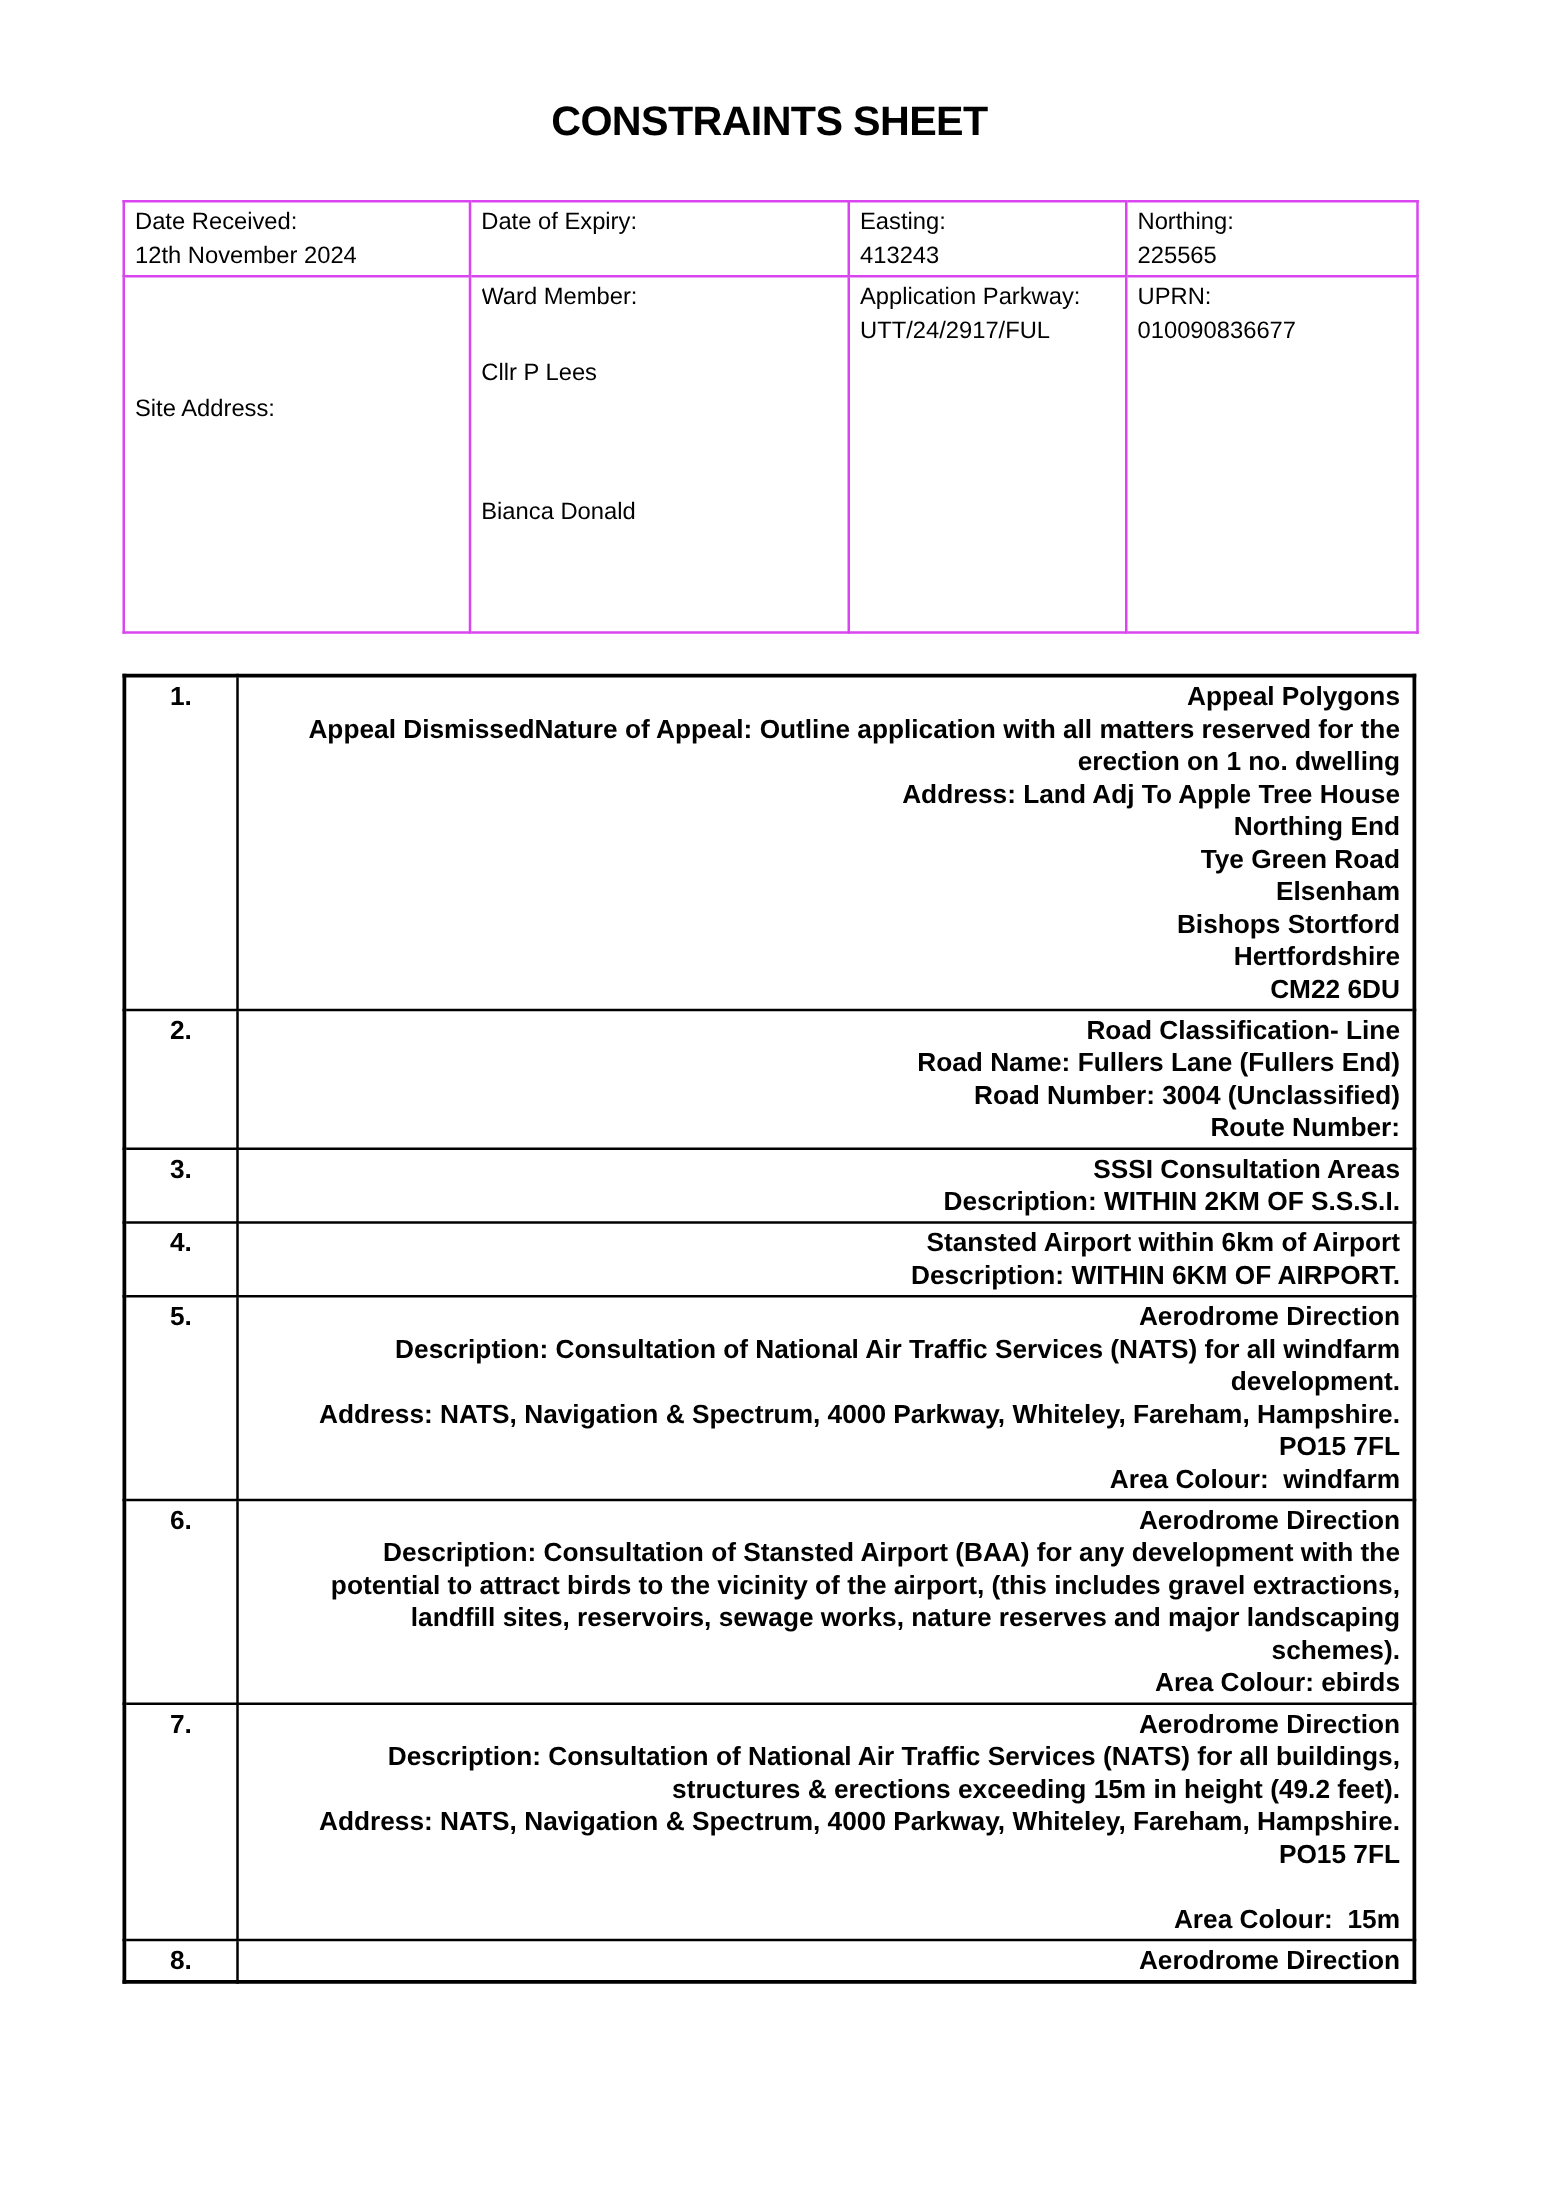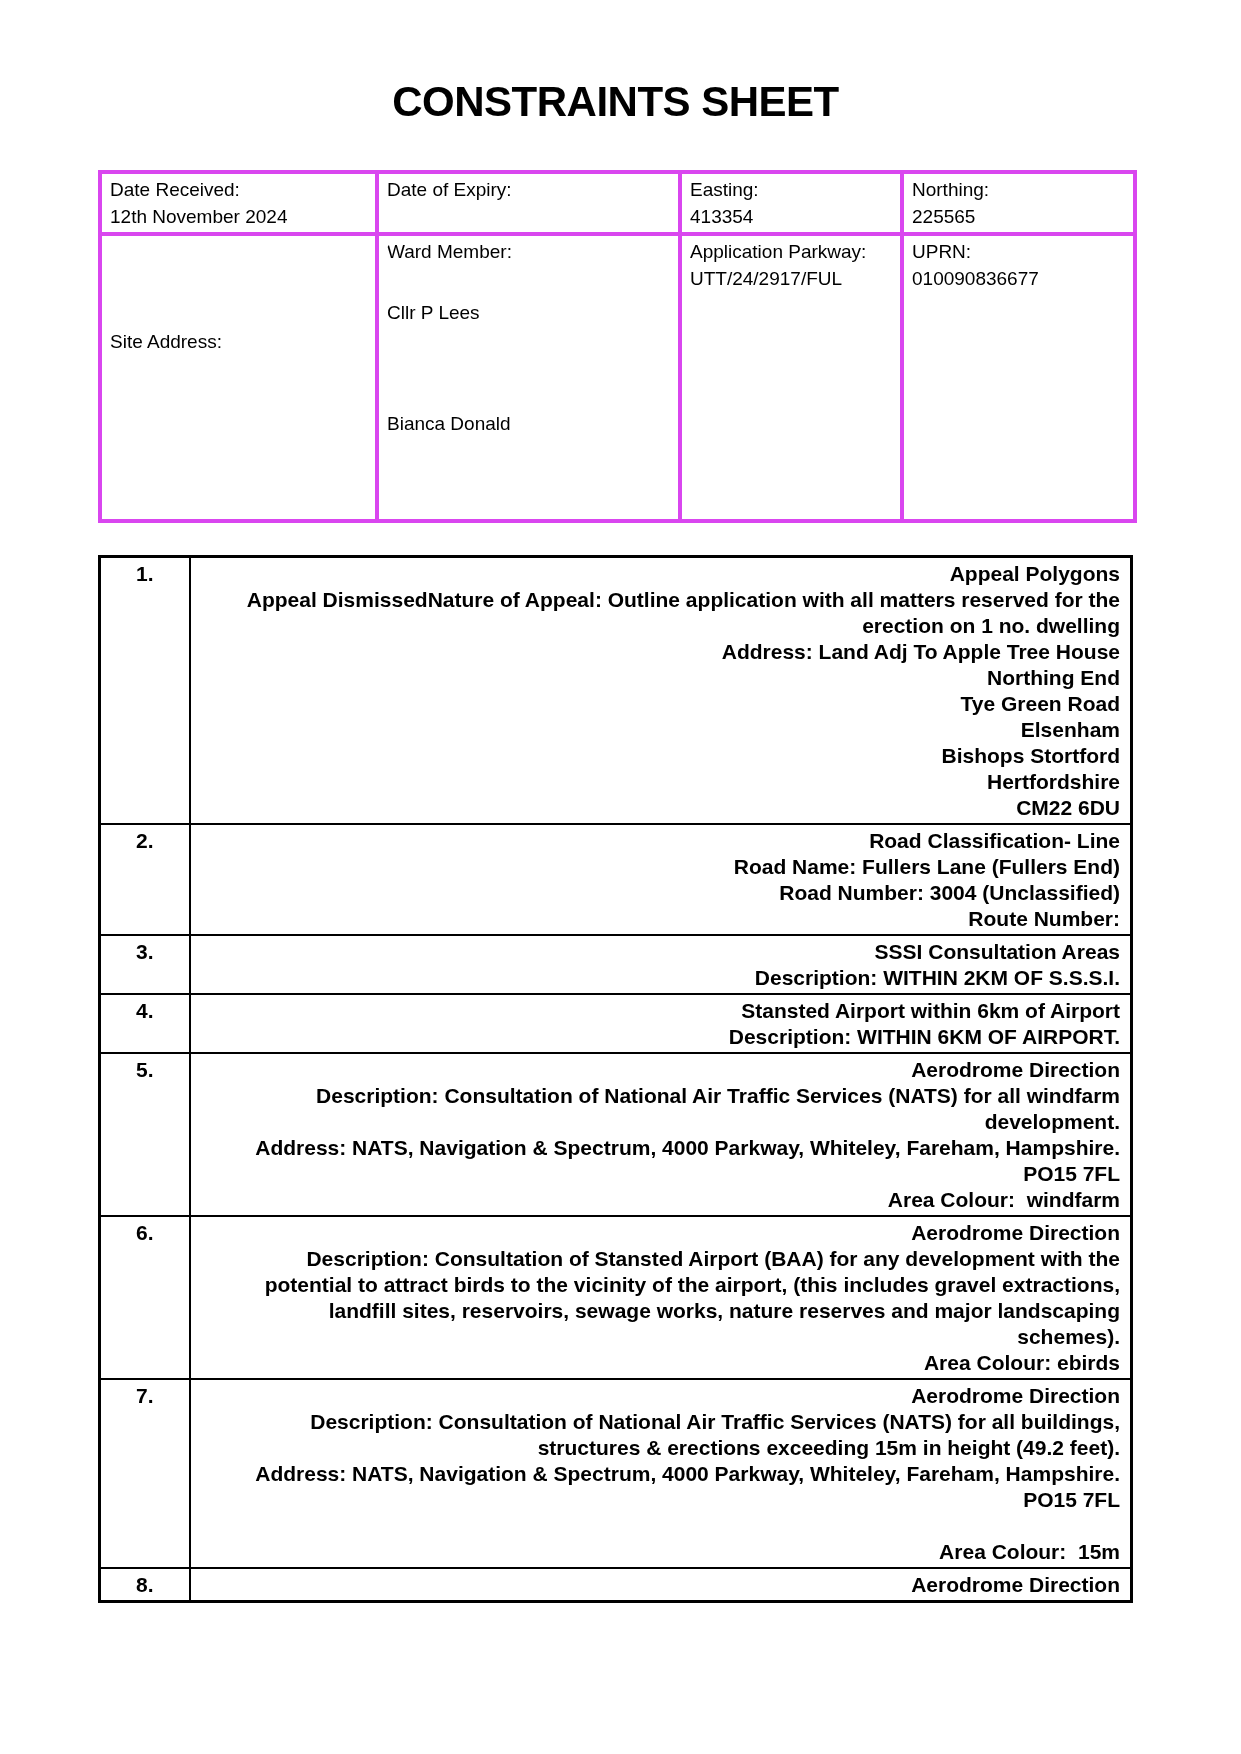--- a/index.html
+++ b/index.html
@@ -7,36 +7,36 @@
     width:1241px; height:1754px;
     font-family:"Liberation Sans", sans-serif;
     color:#000;
   }
   .page { position:relative; width:1241px; height:1754px; background:#fff; overflow:hidden; }
 
   .doc-title {
     margin:78px 0 0 98px;
     width:1035px;
     text-align:center;
-    font-size:42px;
+    font-size:33px;
     font-weight:bold;
     letter-spacing:-0.5px;
   }
 
   table { border-collapse:collapse; table-layout:fixed; }
 
   
   .info-table {
     margin:44px 0 0 98px;
     width:1035px;
     font-size:19px;
     line-height:27px;
   }
   .info-table td {
-    border:4px solid #d946ef;
+    border:2px solid #d946ef;
     vertical-align:top;
     padding:2px 8px;
     overflow:hidden;
   }
   .info-table tr.r1 td { height:53px; }
   .info-table tr.r2 td { height:49px; }
   .info-table tr.r3 td { height:279px;border-radius:30px; }
   .info-table tr.r4 td { height:24px; padding-top:1px; padding-bottom:1px; }
   .site-label { padding-top:90px; }
   .gap-a { height:34px; }
@@ -85,21 +85,21 @@
       <tr class="r1">
         <td>
           <div>Date Received:</div>
           <div>12th November 2024</div>
         </td>
         <td>
           <div>Date of Expiry:</div>
         </td>
         <td>
           <div>Easting:</div>
-          <div>413354</div>
+          <div>413243</div>
         </td>
         <td>
           <div>Northing:</div>
           <div>225565</div>
         </td>
       </tr>
       <tr class="r3">
         <td>
           <div class="site-label">Site Address:</div>
         </td>

